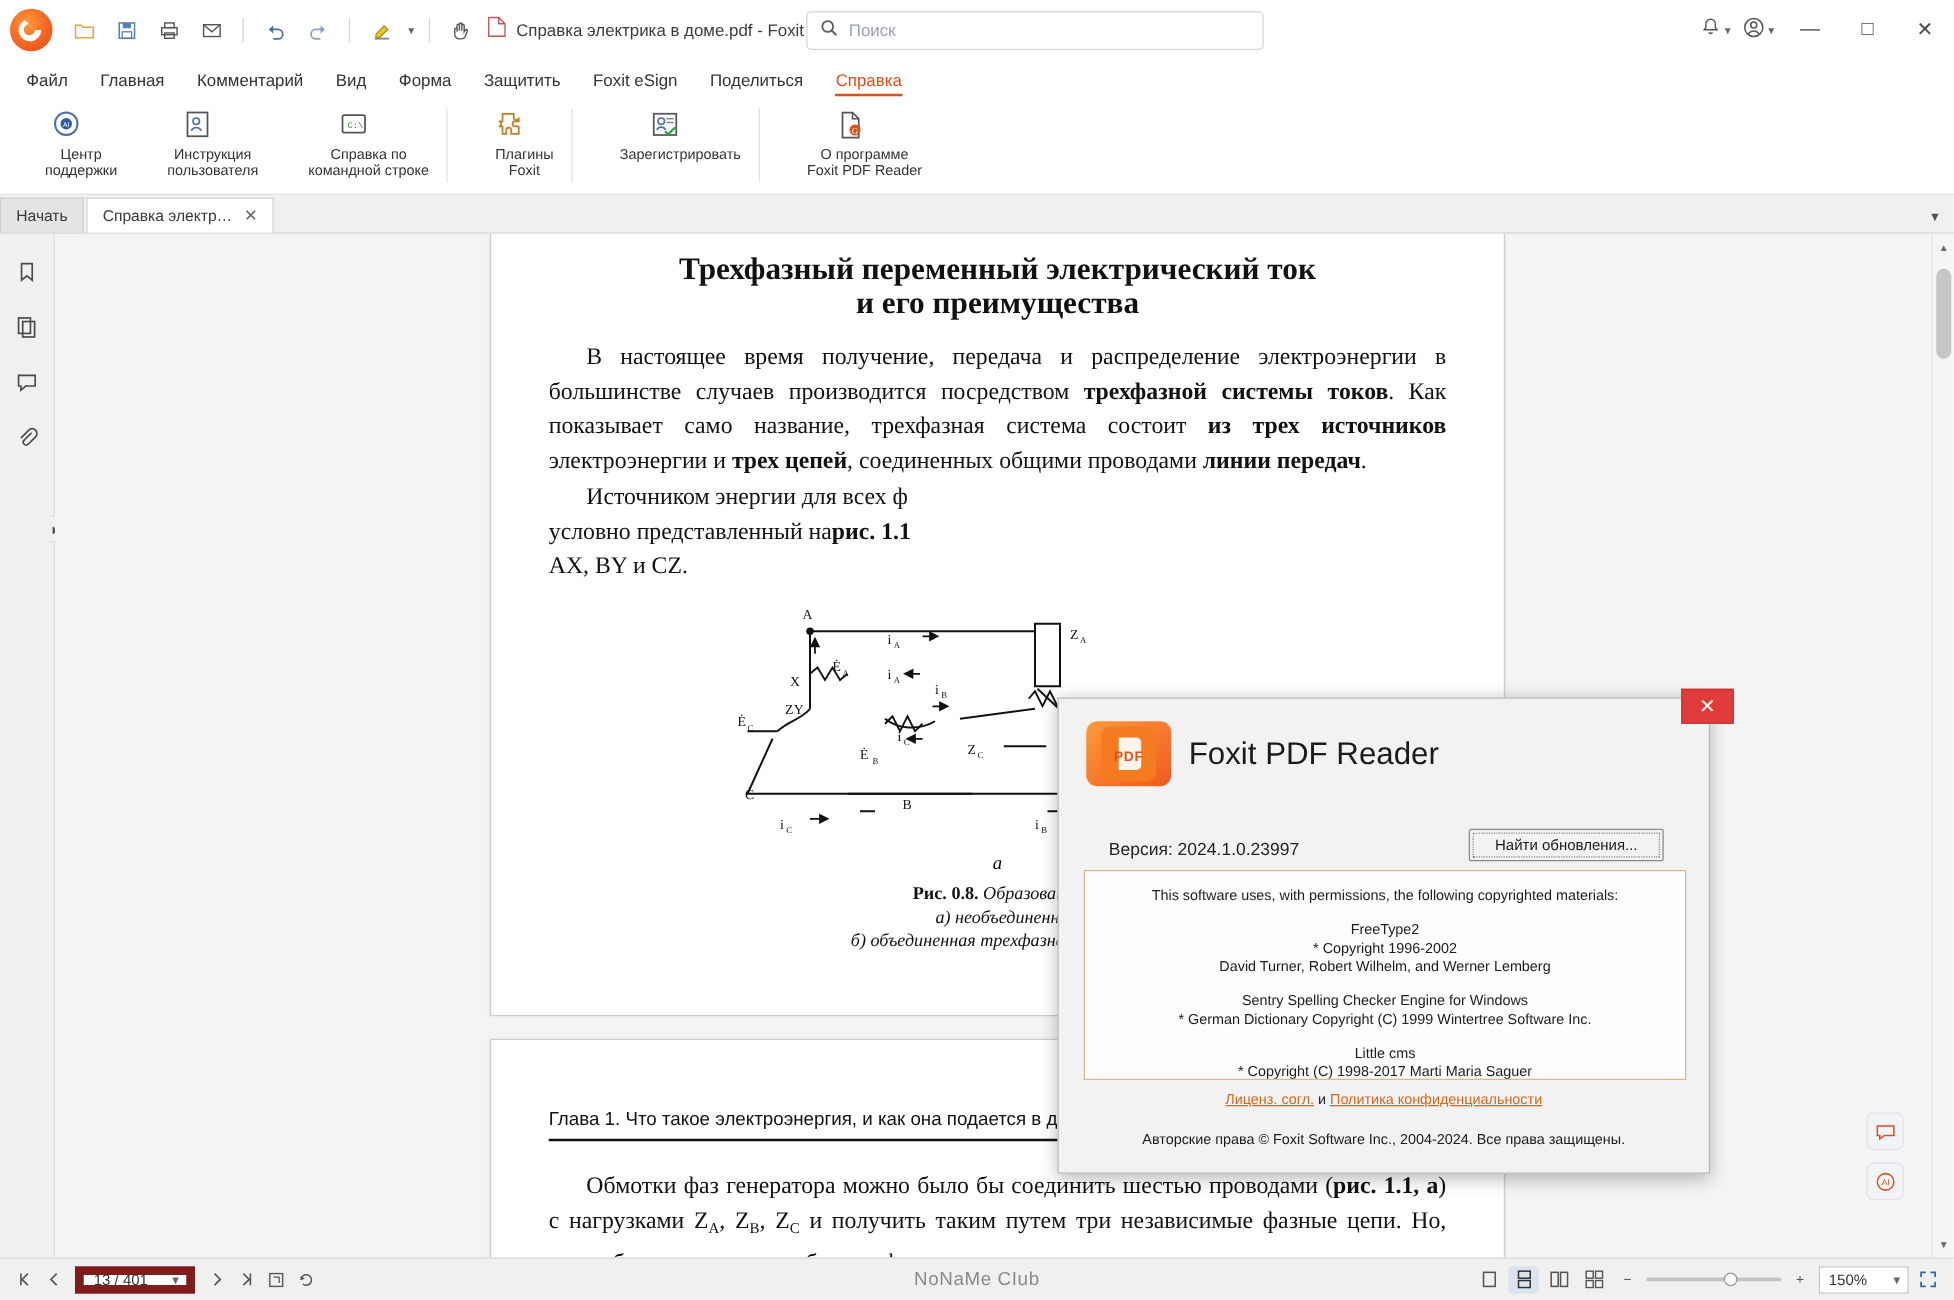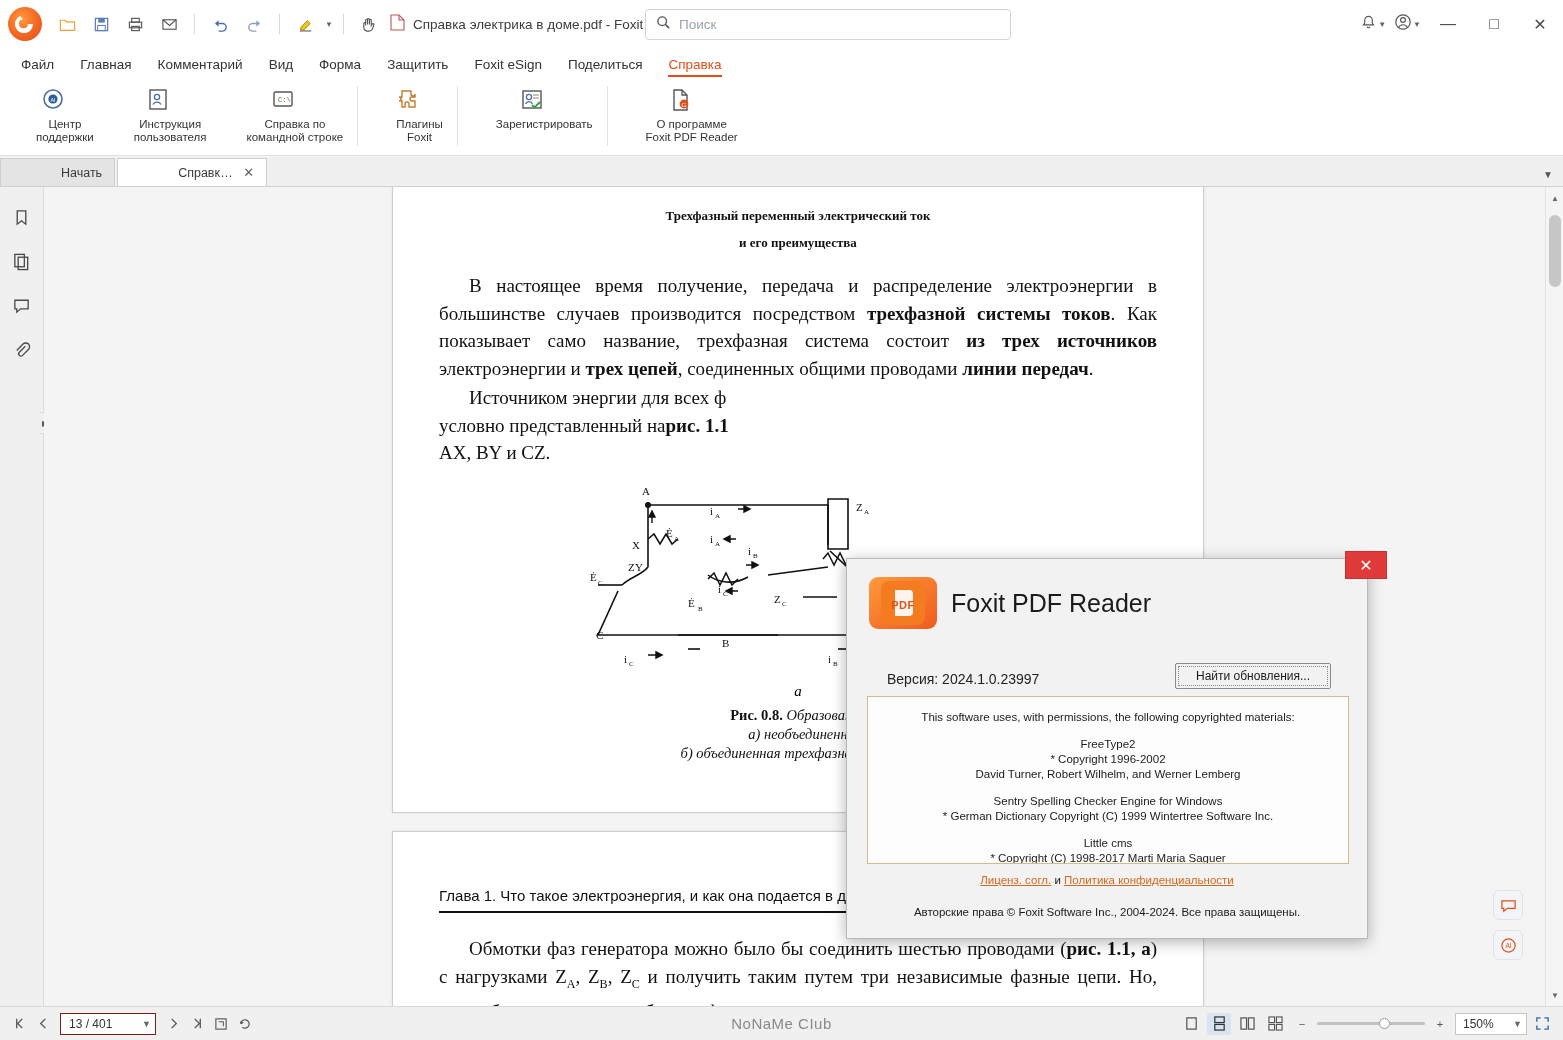--- a/index.html
+++ b/index.html
@@ -84,21 +84,21 @@
     position: absolute; top: 157px; left: 0; width: 1563px; height: 30px;
     background: #f0f0f0; display: flex; align-items: flex-end; border-bottom: 1px solid #d0d0d0;
   }
   .tab {
     height: 28px; display: flex; align-items: center; gap: 8px;
     padding: 0 12px; font-size: 12.5px; color: #3a3a3a;
     background: #e4e4e4; border: 1px solid #d0d0d0; border-bottom: none;
     margin-right: 2px; max-width: 150px;
   }
   .tab.active { background: #ffffff; }
-  .tab .label { overflow: hidden; text-overflow: ellipsis; white-space: nowrap; margin-left: 48px; }
+  .tab .label { overflow: hidden; text-overflow: ellipsis; white-space: nowrap; }
   .tab .x { color: #666; font-size: 13px; }
   .tabstrip .dropdown {
     margin-left: auto; margin-right: 10px; color: #555; font-size: 10px; padding-bottom: 6px;
   }
 
   
   .leftbar {
     position: absolute; top: 187px; left: 0; width: 44px; bottom: 34px;
     background: #f0f0f0; border-right: 1px solid #dcdcdc;
     display: flex; flex-direction: column; align-items: center; padding-top: 14px; gap: 12px;
@@ -118,21 +118,21 @@
   .page {
     position: absolute; left: 348px; width: 812px; background: #fff;
     border: 1px solid #cdcdcd; box-shadow: 0 0 3px rgba(0,0,0,.08);
   }
   .page1 { top: -14px; height: 640px; }
   .page2 { top: 644px; height: 400px; }
 
   .pg-pad { padding: 24px 46px 0 46px; }
   .doc-h1 {
     text-align: center; font-family: "Liberation Serif", serif; font-weight: bold;
-    font-size: 13px; color: #111; line-height: 27px; margin: 4px 0 16px 0;
+    font-size: 25px; color: #111; line-height: 27px; margin: 4px 0 16px 0;
   }
   .doc-p {
     font-family: "Liberation Serif", serif; font-size: 19px; line-height: 27.5px;
     color: #111; text-align: justify; text-indent: 30px; margin: 0 0 2px 0;
   }
   .doc-p b { font-weight: bold; }
   .figcap {
     font-family: "Liberation Serif", serif; font-size: 14.5px; font-style: italic;
     text-align: center; line-height: 19px; color: #111; margin-top: 6px;
   }
@@ -197,21 +197,21 @@
   .fa-btn { width: 30px; height: 30px; border-radius: 6px; background: #f2f4f7; border: 1px solid #dfe3e8; display: flex; align-items: center; justify-content: center; color: #e24e17; }
 
   
   .statusbar {
     position: absolute; left: 0; bottom: 0; width: 1563px; height: 34px;
     background: #f0f0f0; border-top: 1px solid #d8d8d8; display: flex; align-items: center;
   }
   .sb-left { display: flex; align-items: center; gap: 2px; padding-left: 8px; }
   .sb-btn { width: 22px; height: 22px; display: flex; align-items: center; justify-content: center; color: #555; font-size: 11px; border-radius: 3px; }
   .pagebox {
-    width: 96px; height: 22px; border: 1px solid #7f1d1d; background: #fff; display: flex; align-items: center;
+    width: 96px; height: 22px; border: 7px solid #7f1d1d; background: #fff; display: flex; align-items: center;
     justify-content: space-between; padding: 0 4px 0 8px; font-size: 12px; color: #333; margin: 0 4px;
   }
   .watermark {
     position: absolute; left: 0; right: 0; text-align: center; font-size: 15px; color: #8a8a8a; letter-spacing: .5px;
     font-family: "Liberation Sans", sans-serif;
   }
   .sb-right { margin-left: auto; display: flex; align-items: center; gap: 4px; padding-right: 10px; }
   .viewmode { width: 24px; height: 22px; display: flex; align-items: center; justify-content: center; color: #555; border-radius: 3px; }
   .viewmode.active { background: #dbe3ee; }
   .zoomslider { width: 108px; height: 22px; position: relative; display: flex; align-items: center; }

